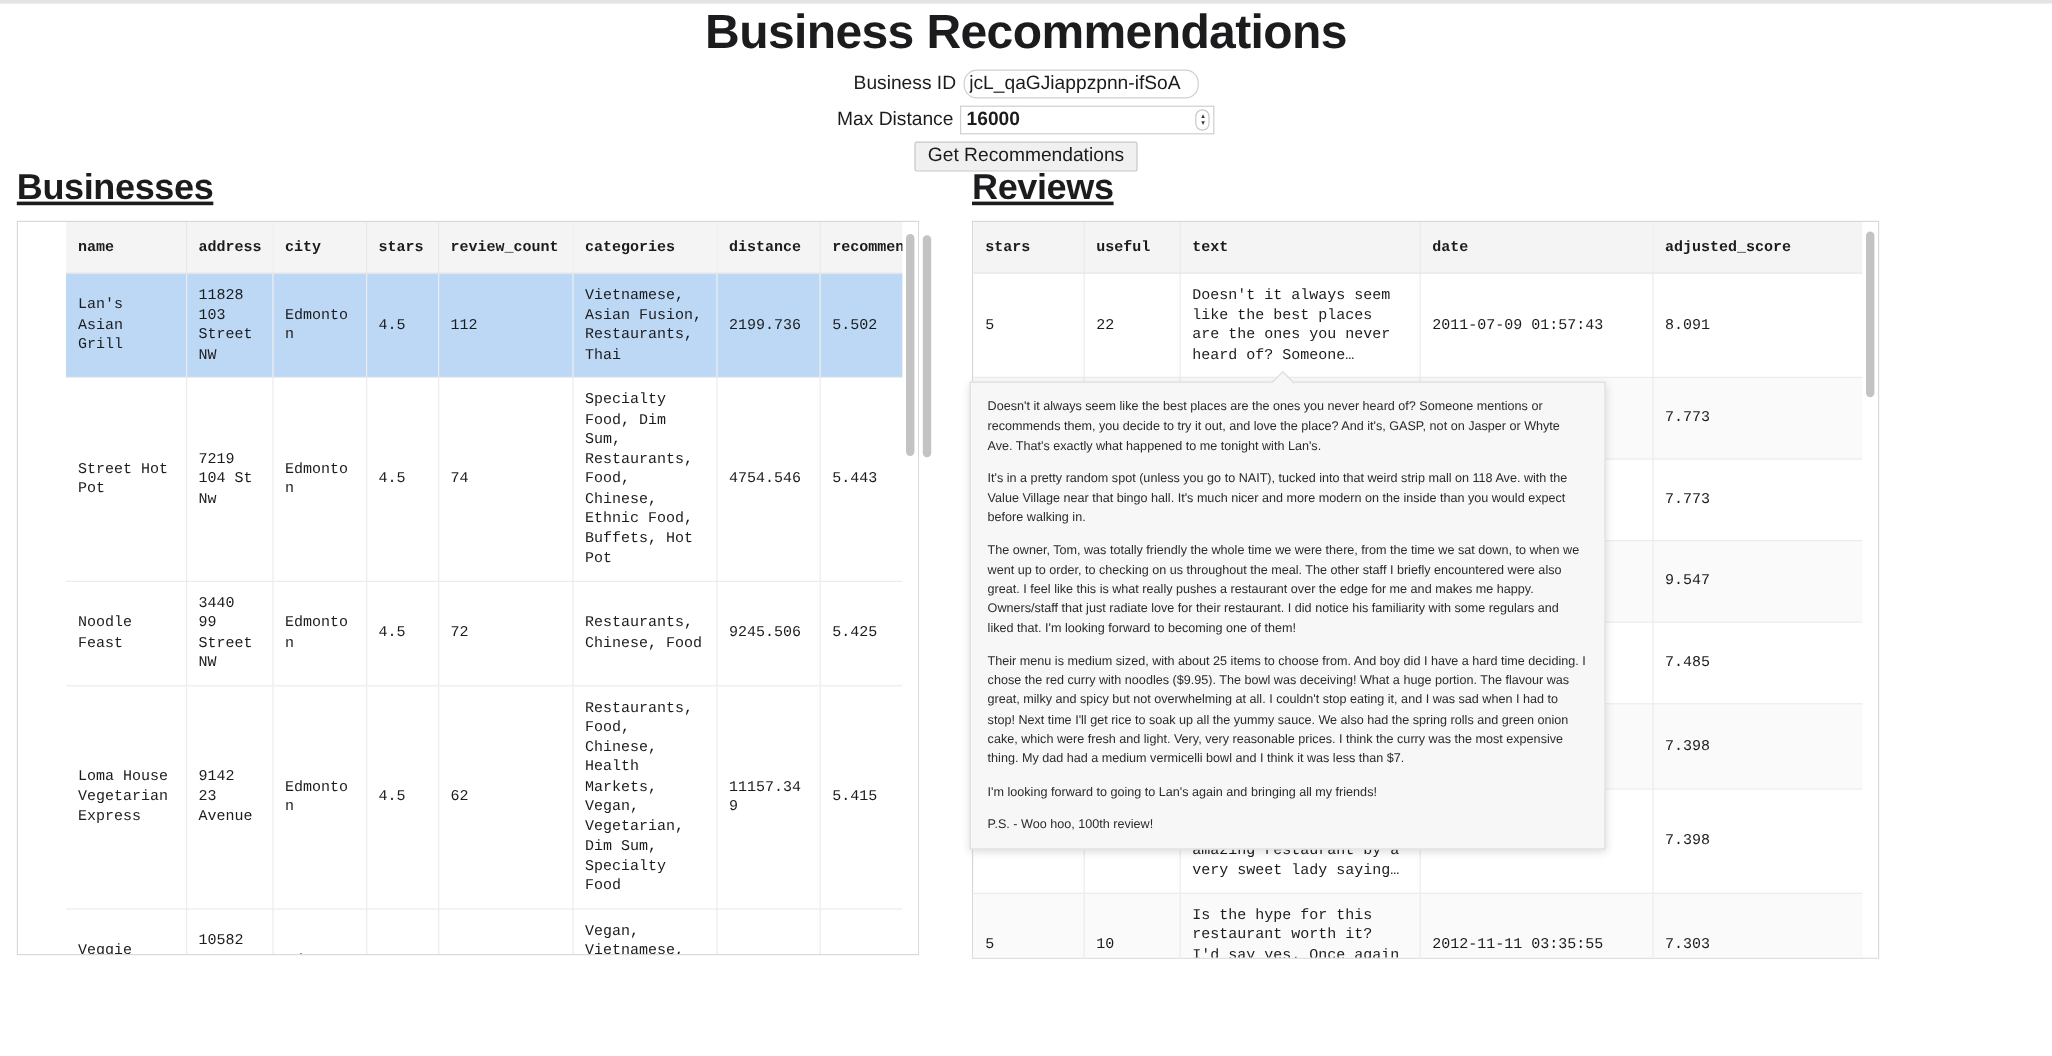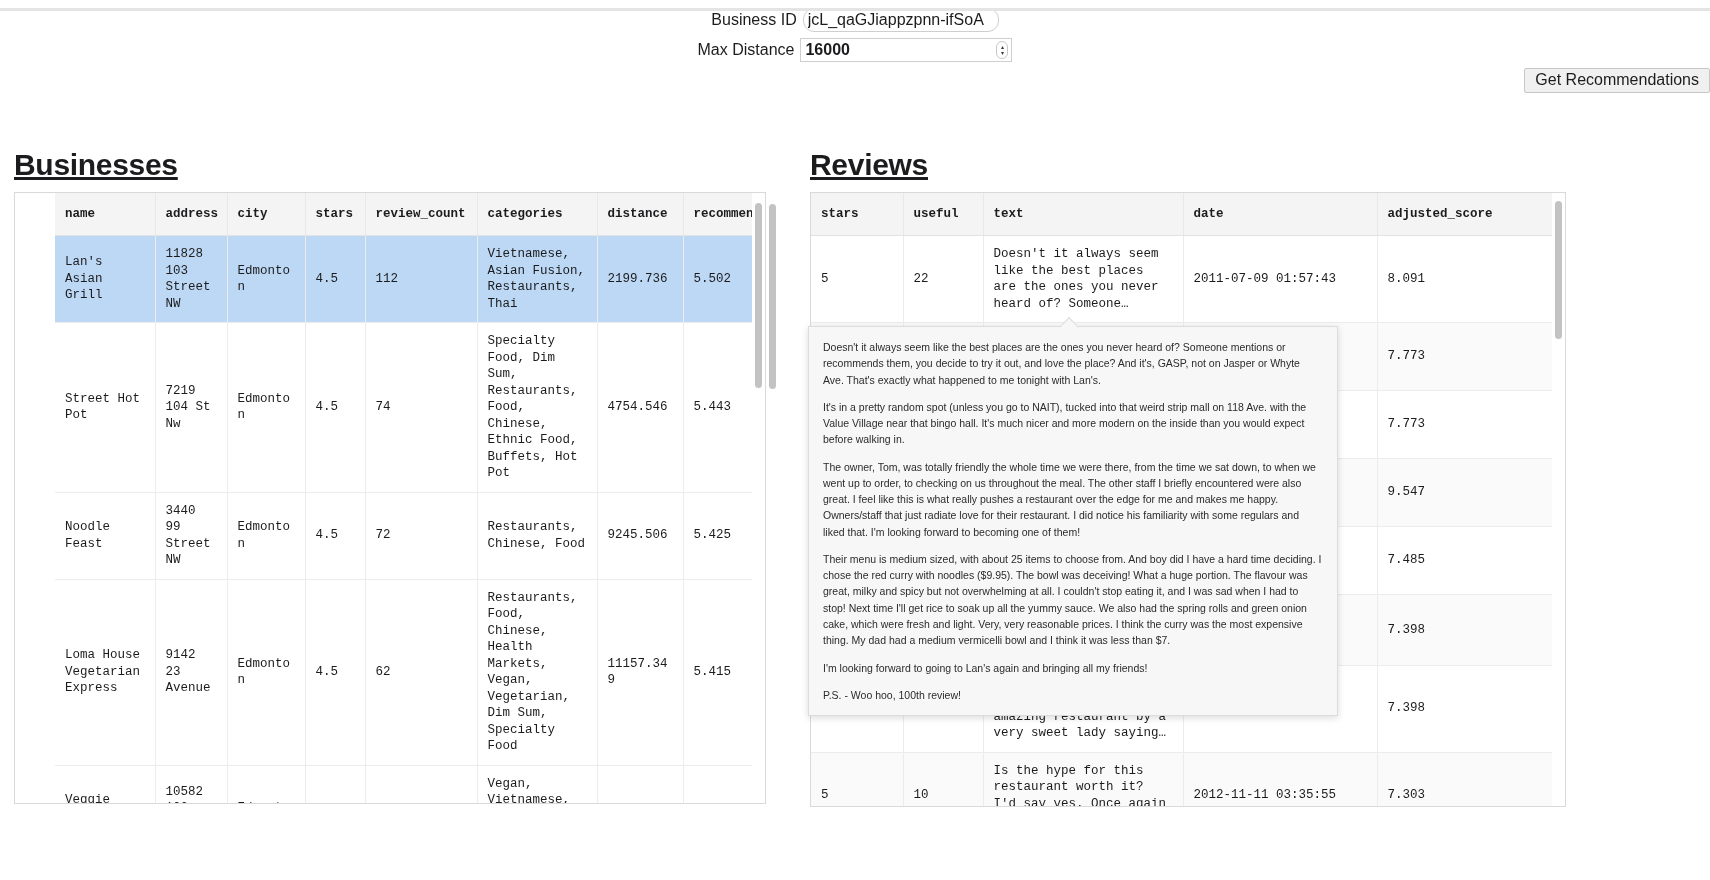--- a/index.html
+++ b/index.html
@@ -47,21 +47,21 @@
   #max-distance-input { width: 212px; padding-right: 22px; font-weight:600;}
   .spinner {
     position:absolute; right:4px; top:50%; transform:translateY(-50%);
     width:12px; height:18px;
     display:flex; flex-direction:column; align-items:center; justify-content:center;
     border:1px solid #c9c9c9; border-radius:6px; background:#fff;
     cursor:pointer;
   }
   .spinner span { display:block; font-size:6px; line-height:6px; color:#3a3a3a; }
 
-  .btn-row { display:flex; justify-content:flex-end; margin-top:2px; }
+  .btn-row { display:flex; justify-content:center; margin-top:2px; }
   #get-recommendations-button {
     font-family: "Liberation Sans", sans-serif;
     font-size: 16px;
     color: #1c1c1e;
     background: #f0f0f0;
     border: 1px solid #c7c7c7;
     border-radius: 2px;
     padding: 2px 10px 3px 10px;
     cursor: pointer;
   }
@@ -180,20 +180,21 @@
   .tooltip-pop p { margin: 0 0 11px 0; }
   .tooltip-pop p:last-child { margin-bottom: 0; }
 </style>
 </head>
 <body>
 
 <div class="page">
 
   <div class="topbar-line"></div>
 
+  <h1 class="page-title">Business Recommendations</h1>
 
   <div class="form-area">
     <div class="form-row">
       <span class="form-label">Business ID</span>
       <input id="business-id-input" class="field-input" type="text" value="jcL_qaGJiappzpnn-ifSoA" style="">
     </div>
     <div class="form-row">
       <span class="form-label">Max Distance</span>
       <span class="spin-wrap">
         <input id="max-distance-input" class="field-input" type="text" value="16000" style="">

